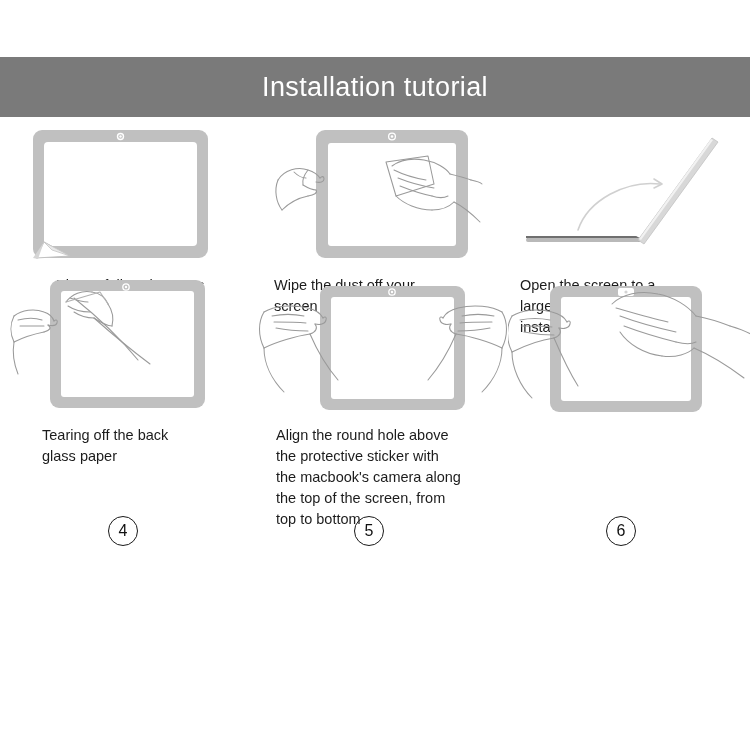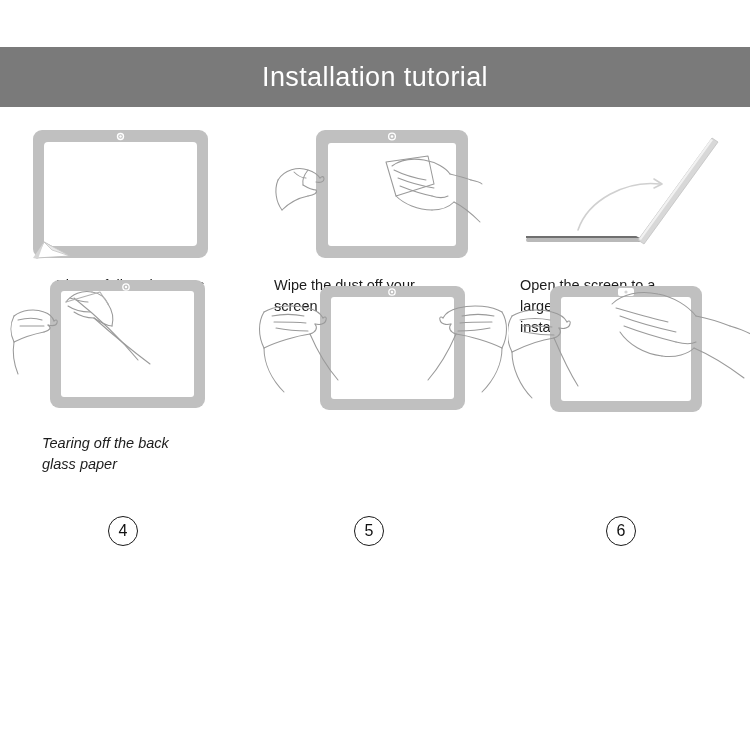--- a/index.html
+++ b/index.html
@@ -13,21 +13,21 @@
     font-family: "Liberation Sans", sans-serif;
     color: #1a1a1a;
     overflow: hidden;
     position: relative;
   }
 
   
   .banner {
     position: absolute;
     left: 0;
-    top: 47px;
+    top: 57px;
     width: 750px;
     height: 60px;
     background: #7a7a7a;
     display: flex;
     align-items: center;
     justify-content: center;
   }
   .banner-title {
     color: #ffffff;
     font-size: 27px;
@@ -62,21 +62,21 @@
     font-size: 14.5px;
     line-height: 21px;
     color: #1c1c1c;
     padding: 0 14px 0 0;
     white-space: pre-line;
   }
   .step-r1 .caption { margin-left: 48px; margin-top: 7px; }
   .step-r1.col2 .caption { margin-left: 16px; }
   .step-r1.col3 .caption { margin-left: 12px; }
 
-  .step-r2 .caption { margin-left: 34px; margin-top: 15px; font-style: italic; }
+  .step-r2 .caption { margin-left: 34px; margin-top: 7px; }
   .step-r2.col2 .caption { margin-left: 18px; }
   .step-r2.col3 .caption { margin-left: 14px; }
 
   .badge {
     position: absolute;
     width: 28px;
     height: 28px;
     border: 1.6px solid #1a1a1a;
     border-radius: 50%;
     display: flex;
@@ -250,20 +250,25 @@
           <path d="M234 54 C 224 54, 212 54, 202 55"></path>
           <path d="M232 60 C 222 62, 210 63, 200 63"></path>
           <path d="M244 44 C 250 54, 250 68, 244 80"></path>
           <path d="M244 80 C 232 74, 212 68, 198 66"></path>
           <path d="M198 66 C 192 64, 190 60, 193 56"></path>
           <path d="M244 80 C 244 96, 236 112, 224 124"></path>
           <path d="M198 66 C 192 80, 182 98, 170 112"></path>
         </g>
       </svg>
     </div>
+    <div class="caption">Align the round hole above
+the protective sticker with
+the macbook's camera along
+the top of the screen, from
+top to bottom</div>
     <div class="badge">5</div>
   </div>
 
   <div class="step step-r2 col3">
     <div class="art">
       <svg width="250" height="150" viewBox="0 0 250 150">
         <rect x="42" y="18" width="152" height="126" rx="9" ry="9" fill="#c0c0c0"></rect>
         <rect x="53" y="29" width="130" height="104" rx="3" ry="3" fill="#ffffff"></rect>
         <rect x="110" y="20" width="16" height="8" rx="2" fill="#ffffff"></rect>
         <circle cx="118" cy="24" r="1.6" fill="#d4d4d4"></circle>

